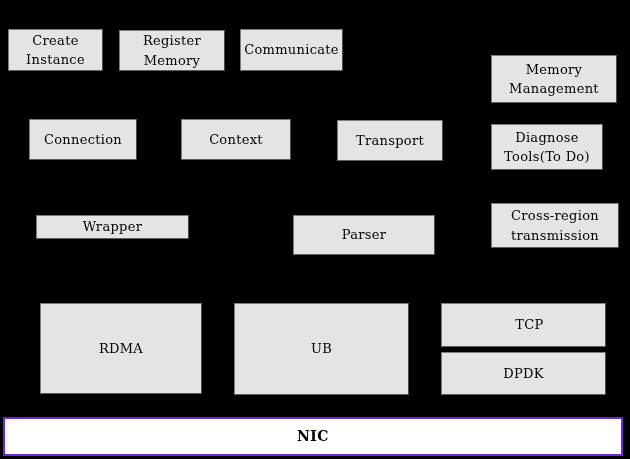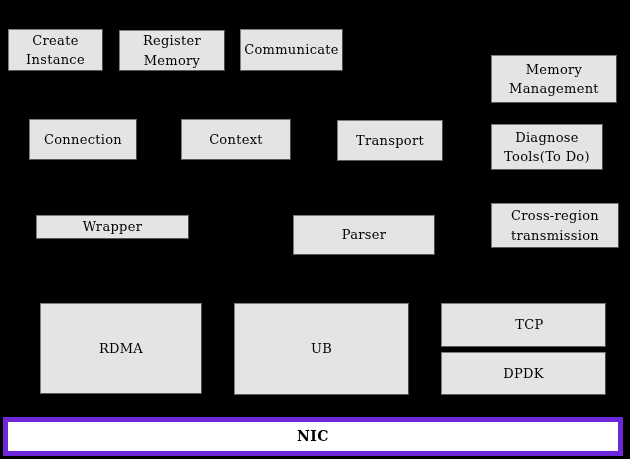--- a/index.html
+++ b/index.html
@@ -46,21 +46,21 @@
   .b-crossregion { left: 491px; top: 203px; width: 128px; height: 45px; }
   .b-wrapper     { left: 36px;  top: 215px; width: 153px; height: 24px; }
   .b-parser      { left: 293px; top: 215px; width: 142px; height: 40px; justify-content: center; }
   .b-rdma        { left: 40px;  top: 303px; width: 162px; height: 91px; }
   .b-ub          { left: 234px; top: 303px; width: 175px; height: 92px; }
   .b-tcp         { left: 441px; top: 303px; width: 165px; height: 44px; padding-left: 12px; }
   .b-dpdk        { left: 441px; top: 352px; width: 165px; height: 43px; }
   .b-nic {
     left: 3px; top: 417px; width: 620px; height: 39px;
     background: var(--nic-fill, #ffffff);
-    border: 5px solid #6d28d9;
+    border: 2px solid #6d28d9;
   }
   .b-nic .lbl {
     font-weight: bold;
     font-size: 14px;
     letter-spacing: 0.5px;
   }
 </style>
 </head>
 <body>
 

